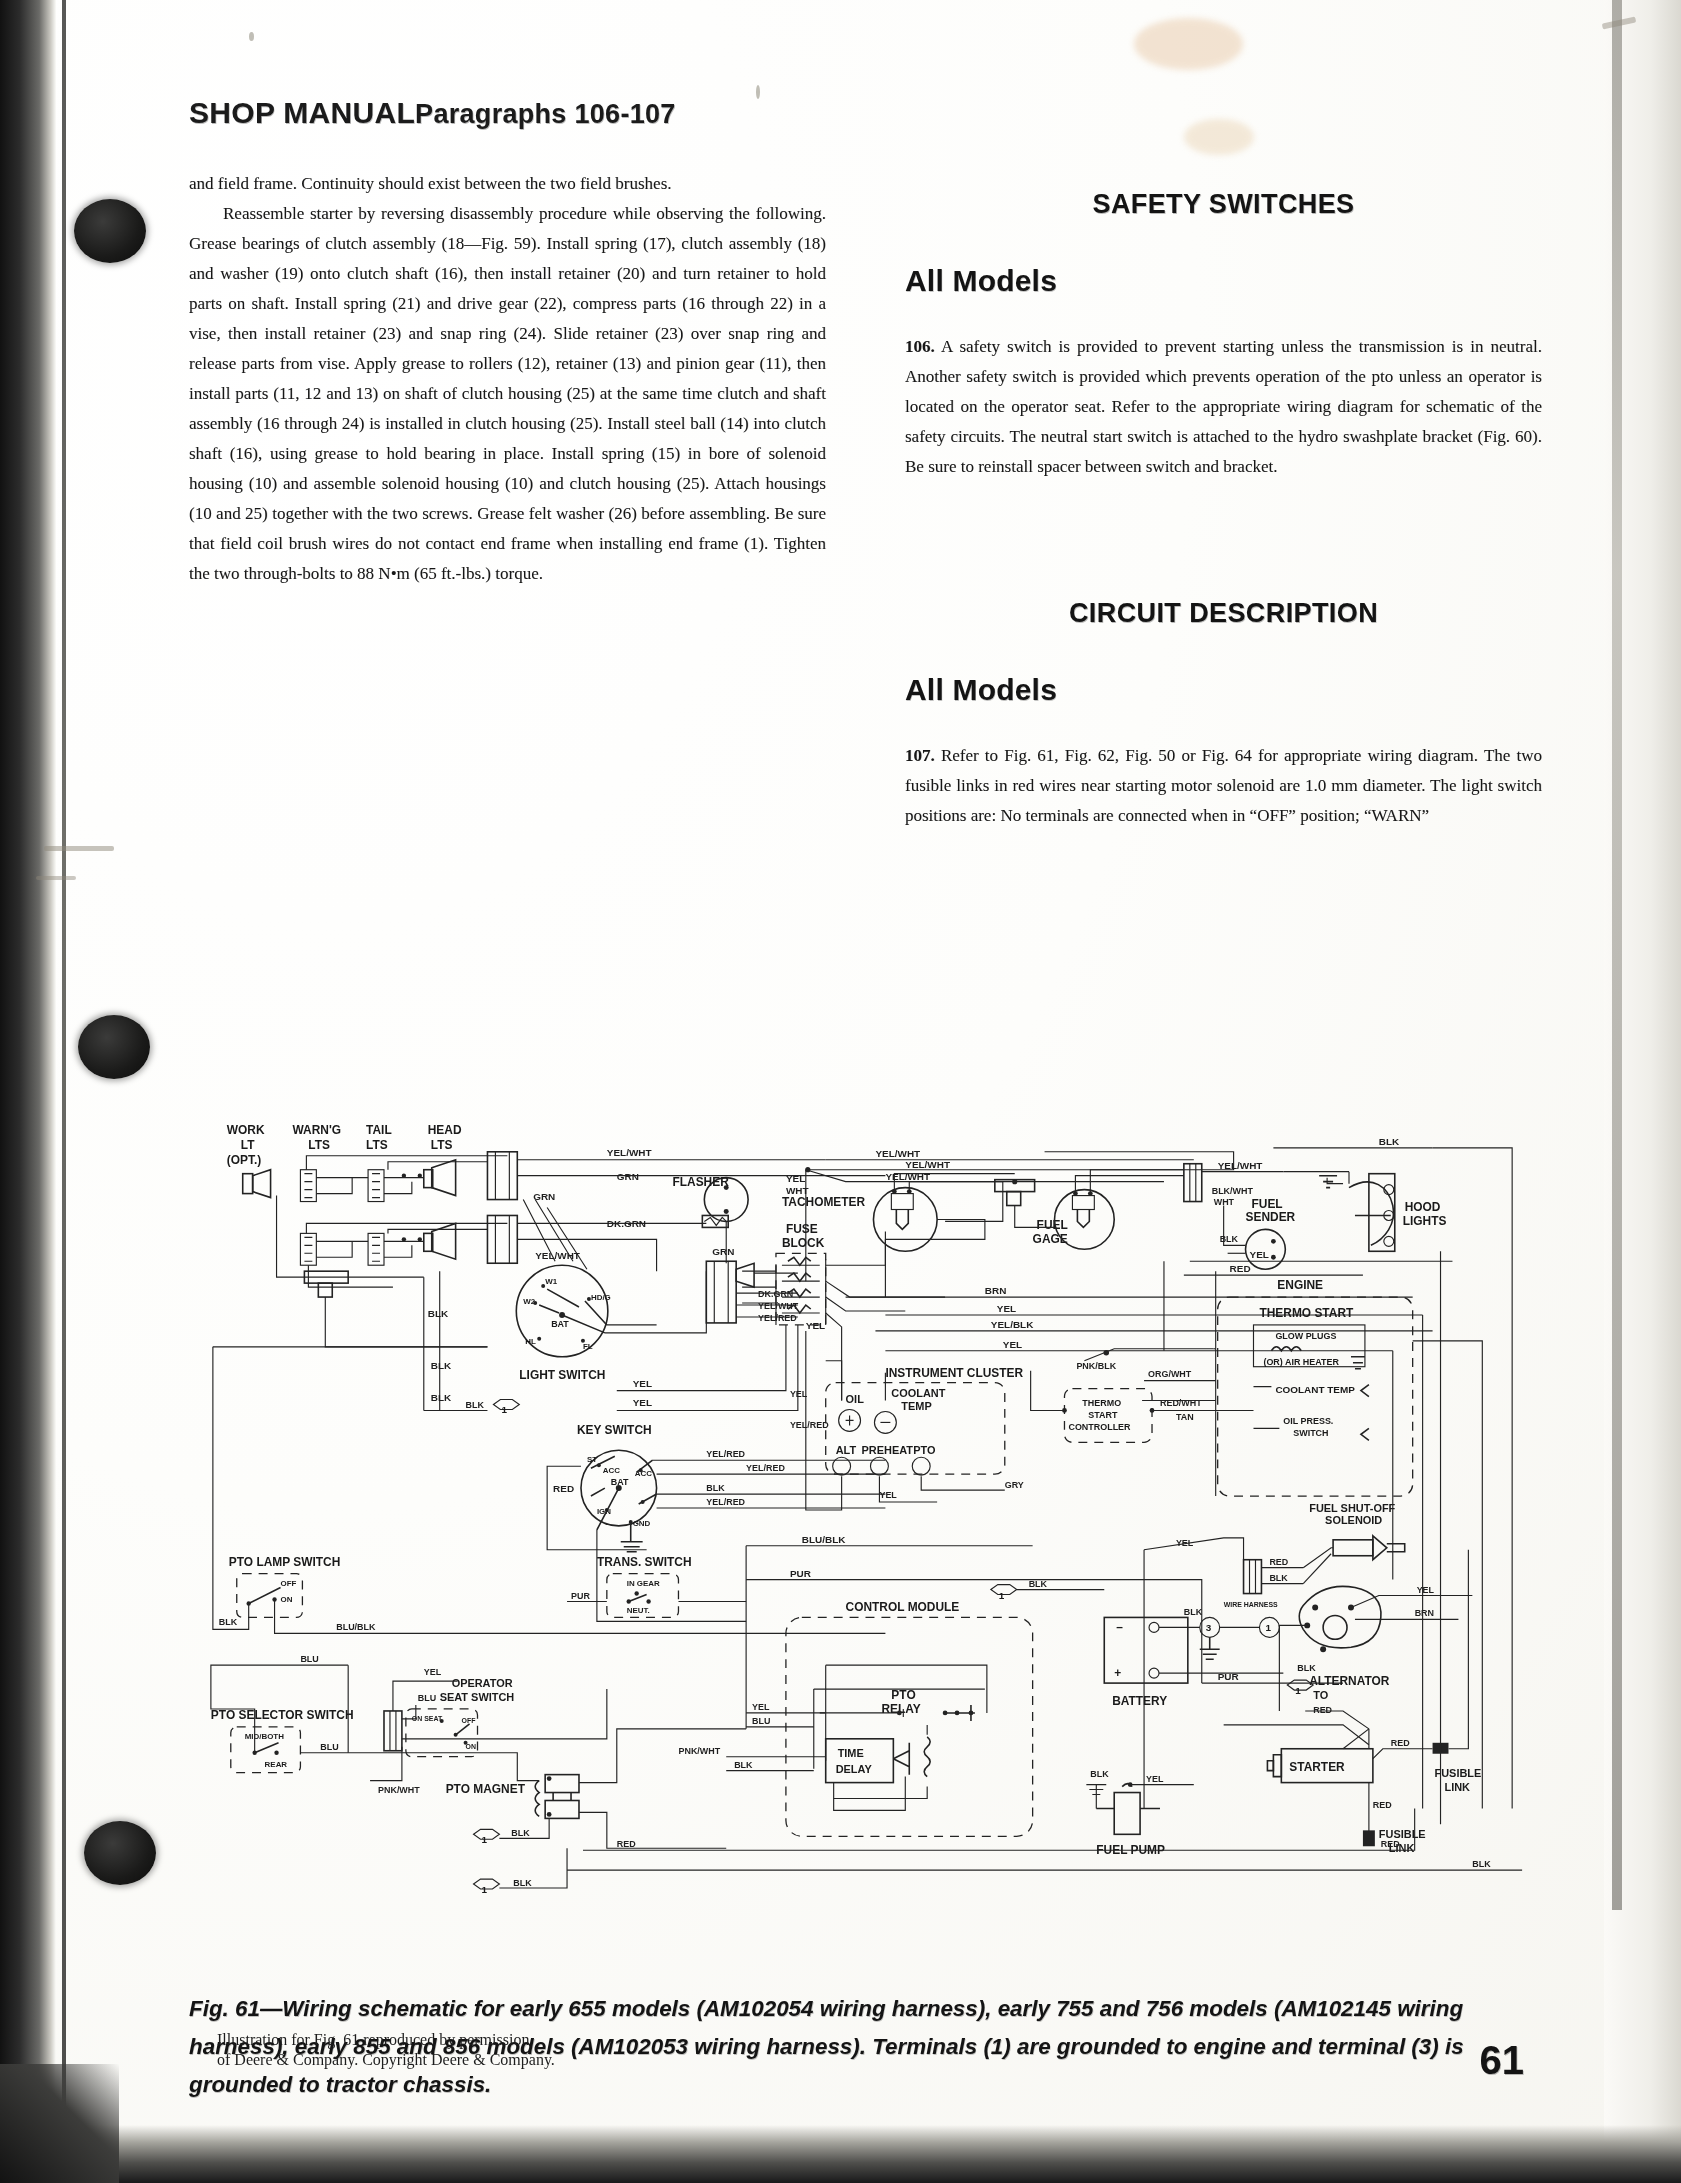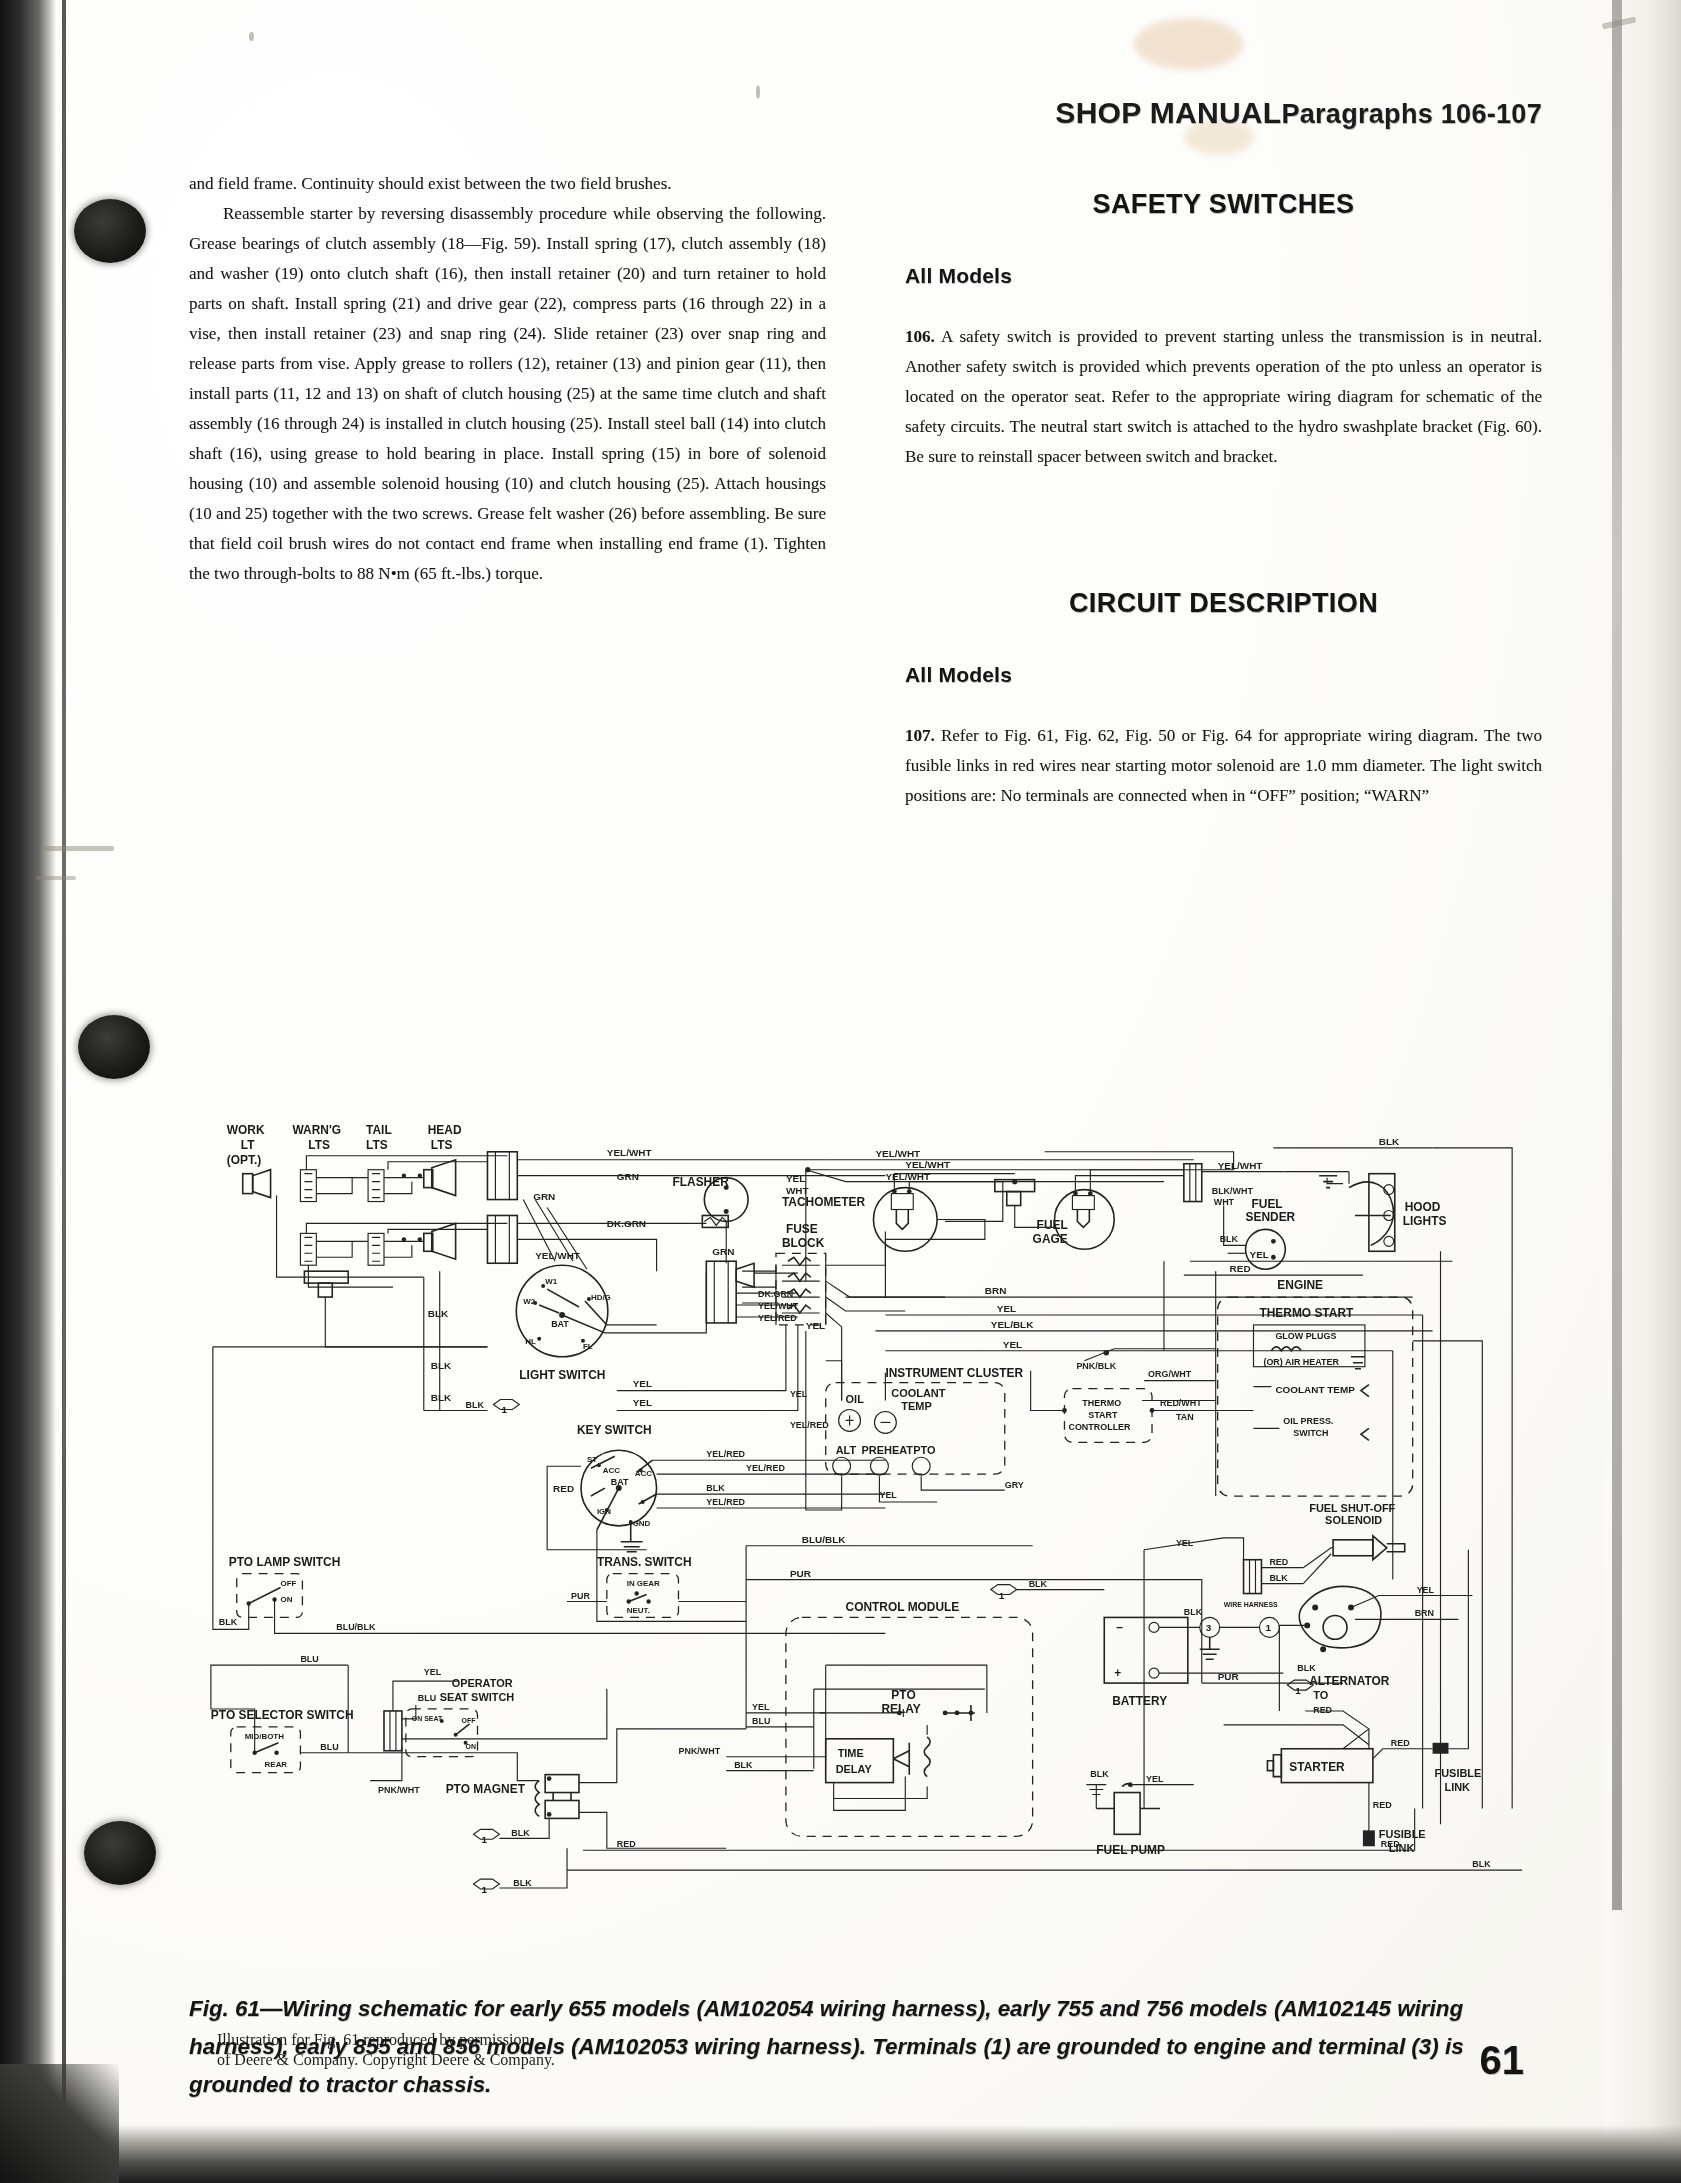--- a/index.html
+++ b/index.html
@@ -57,21 +57,21 @@
   .speck{position:absolute;background:#8d887a;opacity:.55;border-radius:50%;}
 
   
   .content{
     position:absolute;left:189px;top:0;width:1353px;height:2183px;
   }
 
   
   .runhead{
     position:absolute;left:0;top:96px;width:1353px;
-    display:flex;justify-content:flex-end;align-items:baseline;
+    display:flex;justify-content:flex-start;align-items:baseline;
   }
   .runhead .left,.runhead .right{
     font-family:"Liberation Sans",sans-serif;
     font-weight:bold;font-size:30px;color:#1b1b1b;
     letter-spacing:0.3px;
     text-shadow:0.7px 0.7px 0 rgba(60,60,60,.35);
   }
   .runhead .right{font-size:27px;}
 
   
@@ -92,21 +92,21 @@
 
   .sec-head{
     font-family:"Liberation Sans",sans-serif;
     font-weight:bold;font-size:27px;color:#141414;
     text-align:center;letter-spacing:0.4px;
     text-shadow:0.7px 0.6px 0 rgba(60,60,60,.35);
     margin-top:20px;
   }
   .sub-head{
     font-family:"Liberation Sans",sans-serif;
-    font-weight:bold;font-size:21px;color:#141414;
+    font-weight:bold;font-size:30px;color:#141414;
     text-align:left;letter-spacing:0.2px;
     text-shadow:0.6px 0.5px 0 rgba(60,60,60,.3);
   }.sp-34{height:34px;}
   .sp-44{height:44px;}.sp-96{height:96px;}
 
   
   .figure-wrap{
     position:absolute;left:0;top:1112px;width:1353px;height:786px;
   }
   .schem{display:block;width:1353px;height:786px;}

